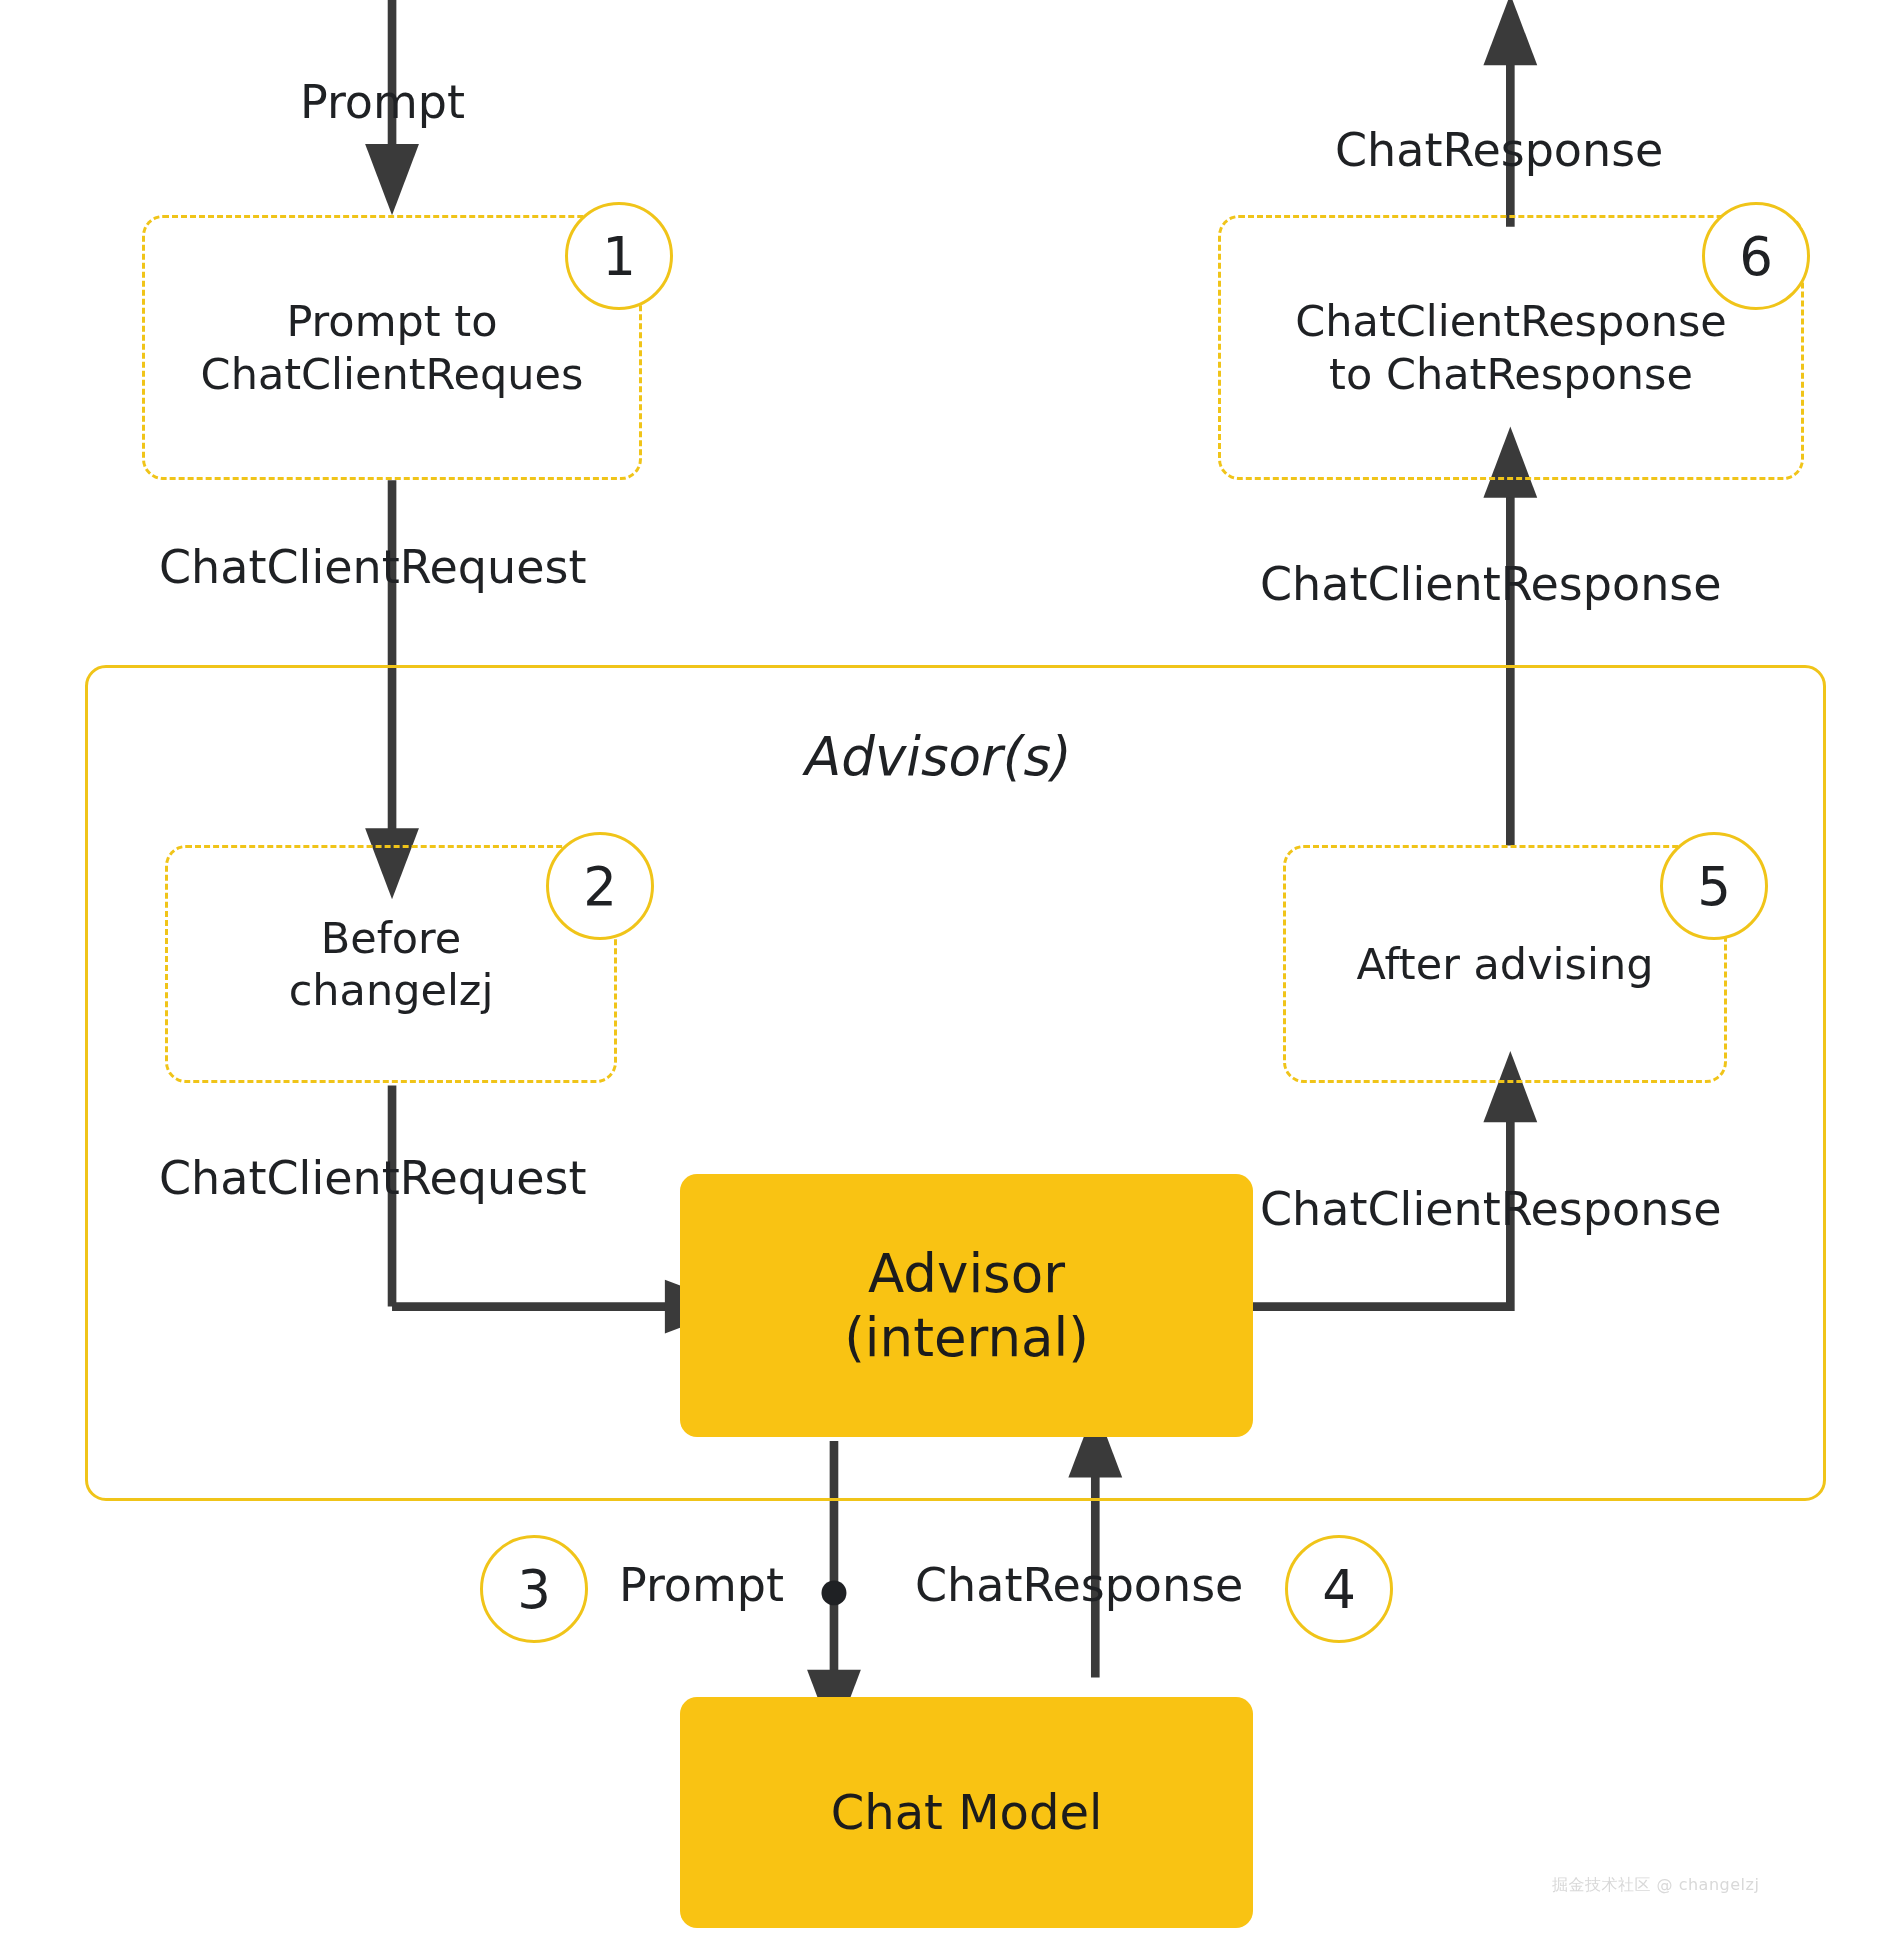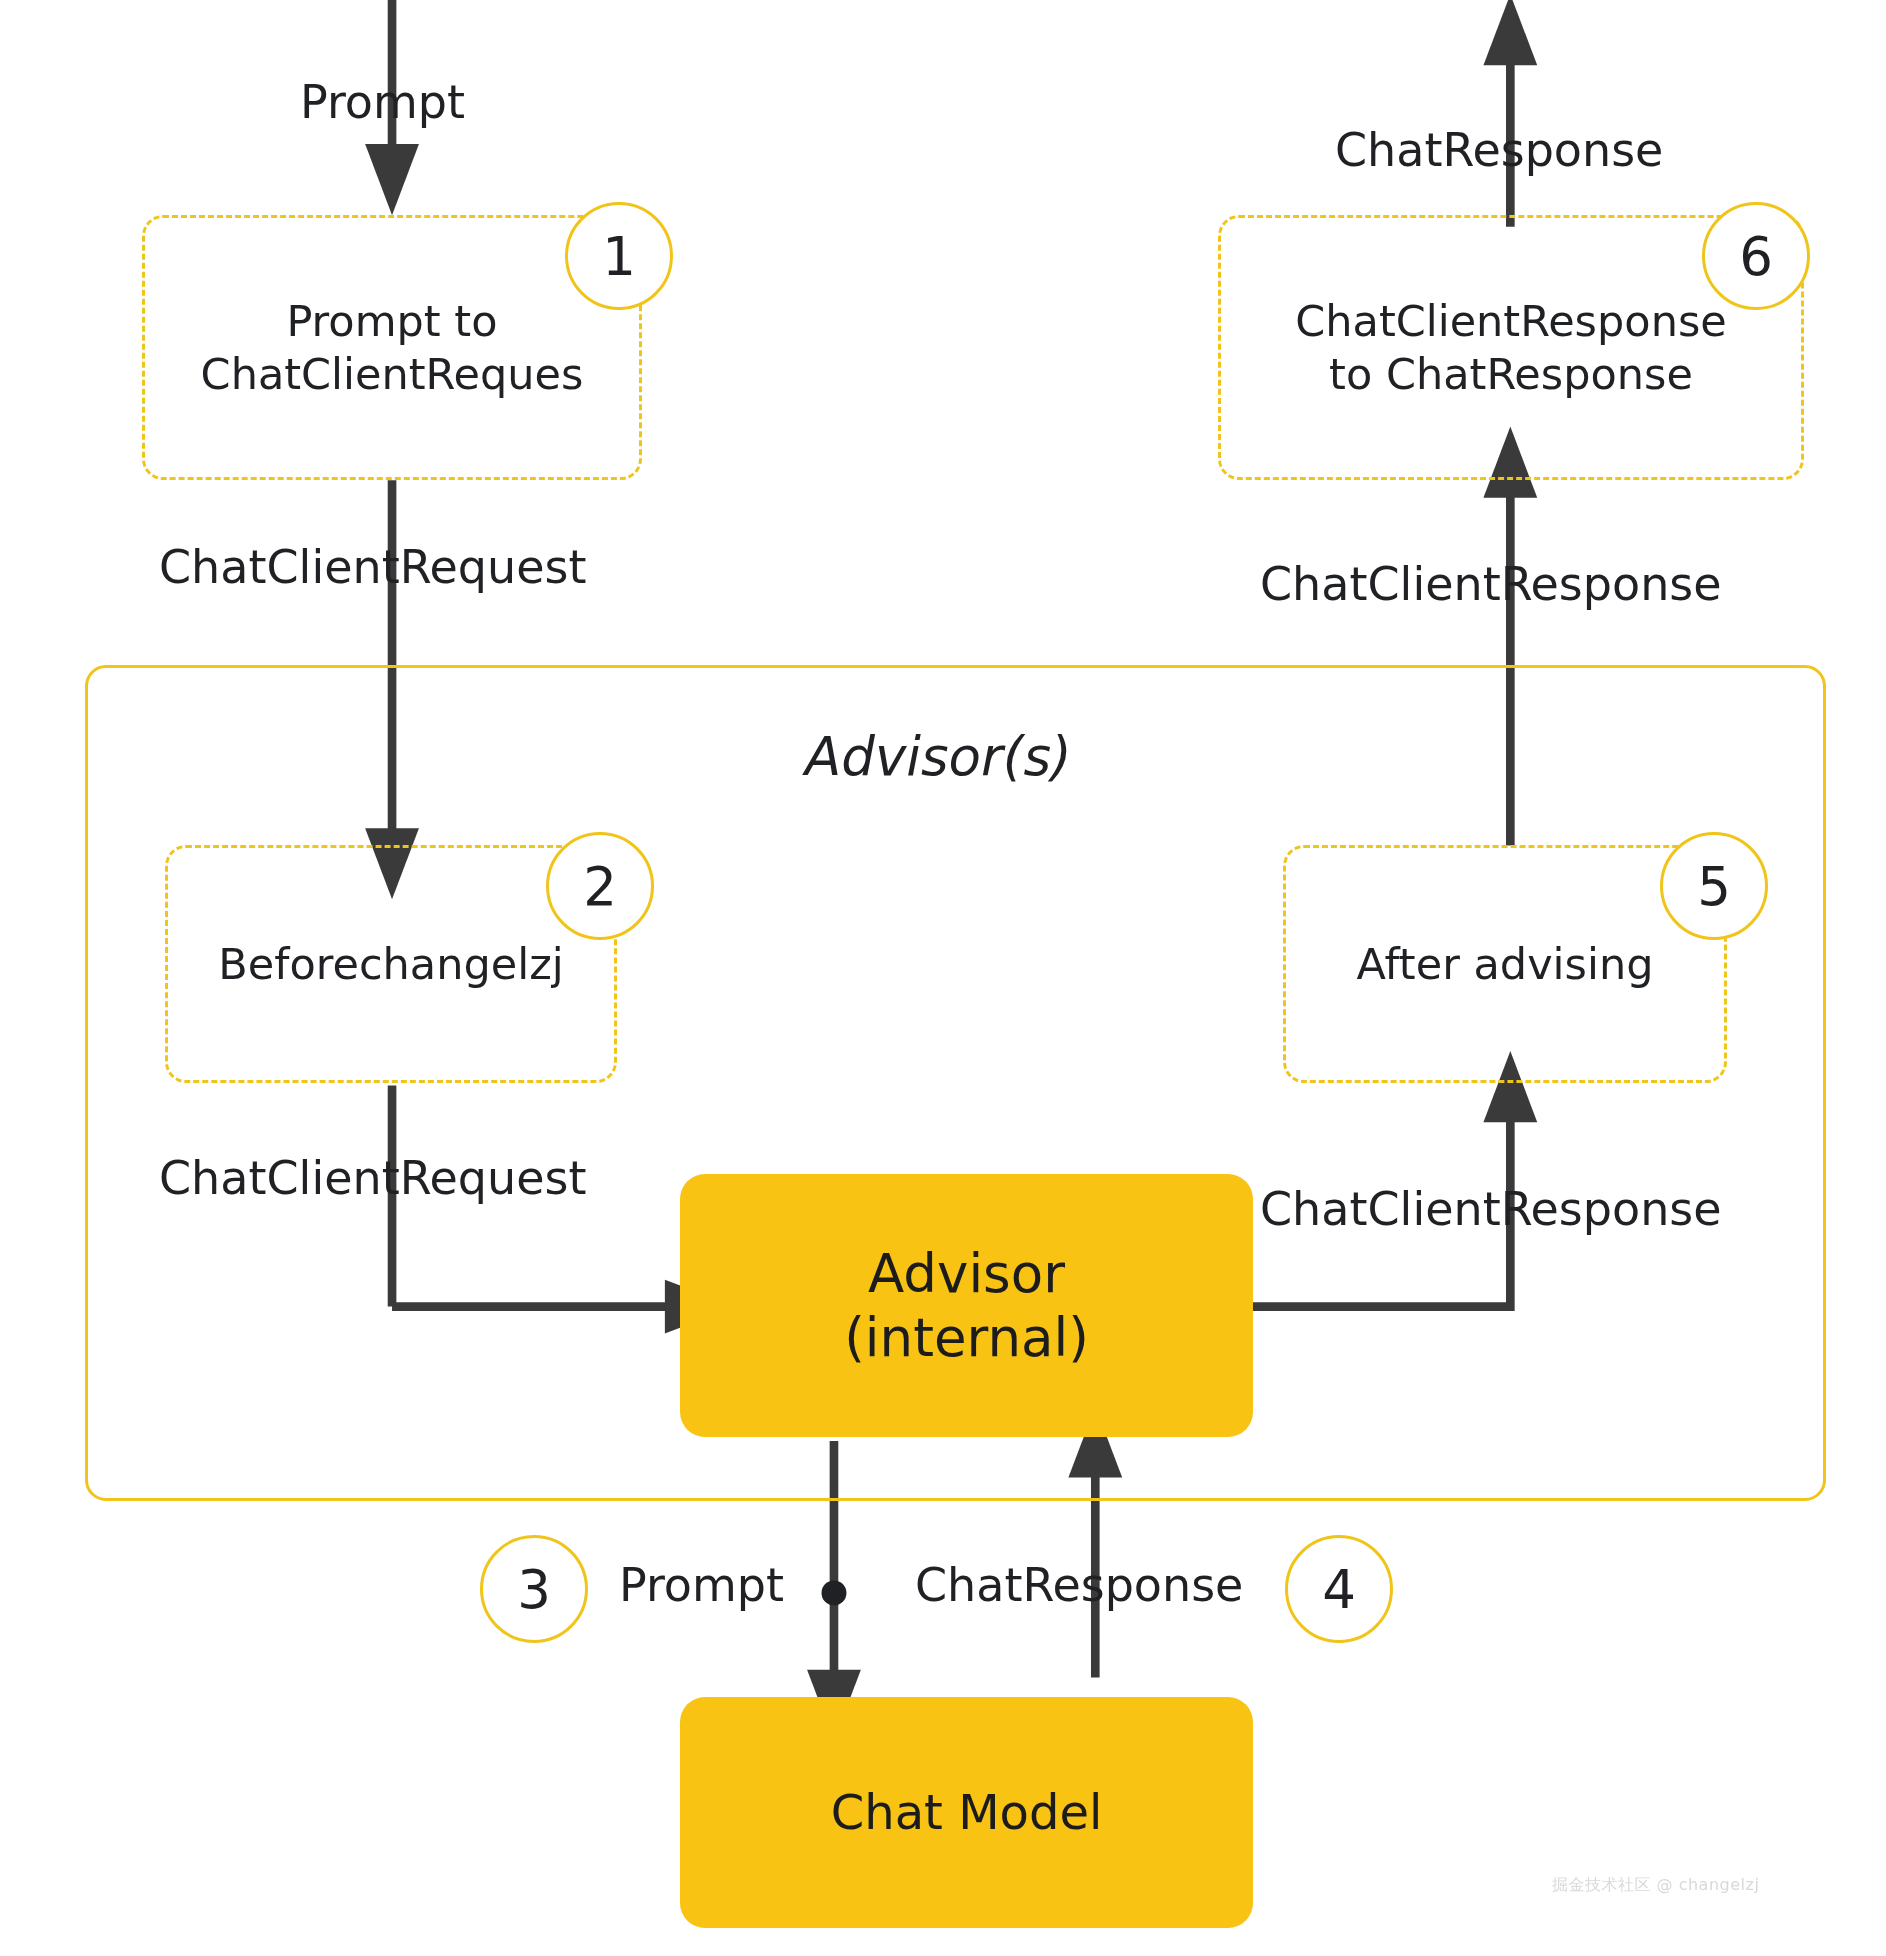--- a/index.html
+++ b/index.html
@@ -38,21 +38,21 @@
     border: 3.8px dashed #F0C419;
     border-radius: 21px;
     background: transparent;
     color: #1f2124;
     line-height: 1.22;
     font-weight: 400;
   }
   
   .solid-box {
     background: #F9C313;
-    border-radius: 25px;
+    border-radius: 17px;
     color: #1c1c1c;
     line-height: 1.2;
     font-weight: 400;
   }
   
   .group-box {
     position: absolute;
     box-sizing: border-box;
     border: 3.8px solid #F0C419;
     border-radius: 21px;
@@ -164,21 +164,21 @@
 
   <div class="node step-box" style="left:1218px; top:215px; width:586px; height:265px;">
     <div style="display:flex;flex-direction:column;">
       <span class="fz-1">ChatClientResponse</span>
       <span class="fz-1">to ChatResponse</span>
     </div>
   </div>
   <div class="step-badge fz-badge" style="left:1702px; top:202px; width:108px; height:108px;">6</div>
 
   <div class="node step-box" style="left:165px; top:845px; width:452px; height:238px;">
-    <div style="display:flex;flex-direction:row;">
+    <div style="display:flex;flex-direction:column;">
       <span class="fz-1">Before</span>
       <span class="fz-1">changelzj</span>
     </div>
   </div>
   <div class="step-badge fz-badge" style="left:546px; top:832px; width:108px; height:108px;">2</div>
 
   <div class="node step-box" style="left:1283px; top:845px; width:444px; height:238px;">
     <span class="fz-1">After advising</span>
   </div>
   <div class="step-badge fz-badge" style="left:1660px; top:832px; width:108px; height:108px;">5</div>

